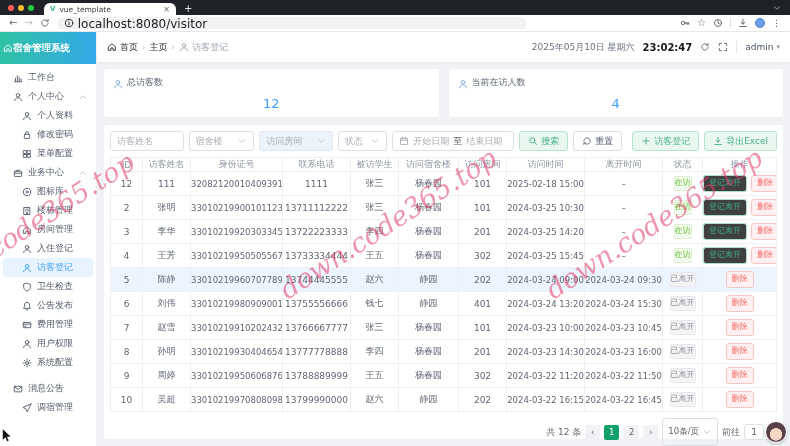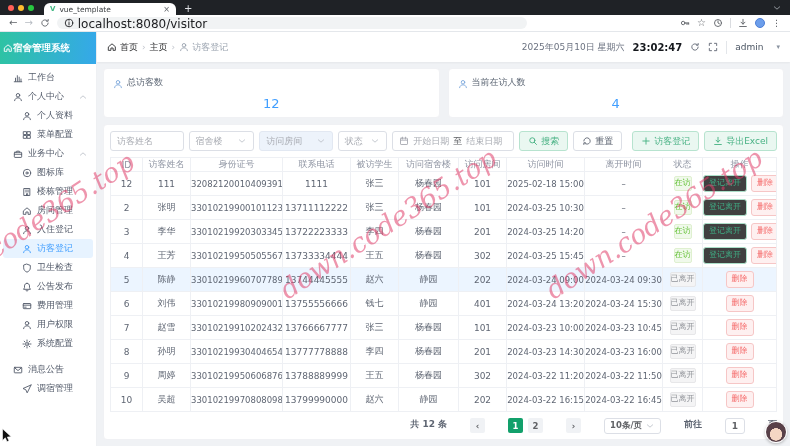--- a/index.html
+++ b/index.html
@@ -42,21 +42,21 @@
   .appheader{height:30px;background:#fff;display:flex;align-items:center;padding:0 10px;gap:6px;box-shadow:0 1px 2px rgba(0,0,0,.05);position:relative;z-index:5;flex:none;}
   .crumb{display:flex;align-items:center;gap:4px;color:#303133;}
   .crumb .sep{color:#c0c4cc;}
   .crumb .last{color:#9aa3af;display:flex;align-items:center;gap:3px;}
   .crumb .item{display:flex;align-items:center;gap:3px;cursor:pointer;}
   .headright{margin-left:auto;display:flex;align-items:center;gap:8px;}
   .datetxt{color:#6b7280;}
   .timetxt{font-weight:bold;font-size:10px;color:#15181d;}
   .hicon{color:#5f6673;cursor:pointer;display:flex;}
   .hdivider{width:1px;height:13px;background:#e3e6ea;}
-  .adminbox{display:flex;align-items:center;gap:13px;color:#4b5563;cursor:pointer;}
+  .adminbox{display:flex;align-items:center;gap:3px;color:#4b5563;cursor:pointer;}
 
   
   .main{flex:1;background:#f0f2f5;padding:6px;display:flex;flex-direction:column;gap:6px;overflow:hidden;}
   .stats{display:flex;gap:8px;flex:none;}
   .statcard{flex:1;background:#fff;border:1px solid #f0f1f4;border-radius:4px;padding:7px 9px;height:50px;}
   .statlabel{display:flex;align-items:flex-end;gap:4px;color:#5a6472;}
   .statlabel .icn{color:#7ea8dc;}
   .statvalue{text-align:center;color:#409eff;font-size:13px;margin-top:7px;}
 
   .panel{flex:1;background:#fff;border:1px solid #f0f1f4;border-radius:4px;padding:6px;display:flex;flex-direction:column;min-height:0;}
@@ -79,24 +79,24 @@
   td{height:24px;color:#5f6673;font-size:9px;}
   td:nth-child(3),td:nth-child(8),td:nth-child(9){font-size:8.5px;}
   tr.hl td{background:#ecf5ff;}
   .badge{display:inline-block;padding:1px 0;border-radius:2px;font-size:8px;border:1px solid;line-height:1.3;}
   .badge.success{color:#67c23a;background:#f0f9eb;border-color:#dff0d0;}
   .badge.info{color:#909399;background:#f4f4f5;border-color:#e7e7e9;}
   .abtn{display:inline-block;padding:2px 5px;border-radius:3px;font-size:8px;border:1px solid;cursor:pointer;line-height:1.3;}
   .abtn.leave{color:#3fae85;background:#404040;border-color:#abdfc9;margin-right:4px;}
   .abtn.danger{color:#f56c6c;background:#fef0f0;border-color:#f6c6c6;}
 
-  .pagerow{display:flex;justify-content:flex-end;gap:23px;padding-top:6px;color:#5f6673;flex:none;font-weight:bold;}
+  .pagerow{display:flex;align-items:center;justify-content:flex-end;gap:4px;padding-top:6px;color:#5f6673;flex:none;}
   .pbtn{min-width:15px;height:15px;border-radius:2px;background:#f0f2f5;color:#606266;display:flex;align-items:center;justify-content:center;font-size:8.5px;cursor:pointer;padding:0 3px;}
   .pbtn.active{background:#12a06b;color:#fff;}
-  .psel{height:16px;border:1px solid #dcdfe6;border-radius:3px;display:flex;align-items:center;gap:3px;padding:0 5px;color:#606266;font-size:8.5px;cursor:pointer;}
+  .psel{height:28px;border:1px solid #dcdfe6;border-radius:3px;display:flex;align-items:center;gap:3px;padding:0 5px;color:#606266;font-size:8.5px;cursor:pointer;}
   .pinput{width:20px;height:16px;border:1px solid #dcdfe6;border-radius:3px;text-align:center;line-height:14px;color:#606266;}
 
   
   .watermark{position:absolute;font-family:"DejaVu Serif","Liberation Serif",serif;font-style:italic;font-size:27px;color:rgba(224,62,106,.55);transform:rotate(-33deg);white-space:nowrap;pointer-events:none;z-index:50;}
   .cursor{position:absolute;left:1px;bottom:1px;z-index:60;pointer-events:none;}
   .assistant{position:absolute;right:3px;bottom:3px;width:22px;height:22px;border-radius:50%;z-index:60;overflow:hidden;border:1px solid #fff;box-shadow:0 1px 3px rgba(0,0,0,.25);background:radial-gradient(circle at 50% 62%, #f5d7c4 0 38%, #594149 40%);cursor:pointer;}
 </style>
 </head>
 <body>
 
@@ -201,20 +201,29 @@
               <svg viewBox="0 0 12 12" width="10" height="10" fill="none" stroke="currentColor" stroke-width="1.1" stroke-linecap="round" stroke-linejoin="round">
                 <circle cx="6" cy="3.9" r="2.1"></circle>
                 <path d="M1.9 10.4c.4-2.3 2-3.4 4.1-3.4s3.7 1.1 4.1 3.4"></path>
               </svg>
             </span>
             <span>个人资料</span>
           </div>
           <div class="side-item sub">
             <span class="icn">
               <svg viewBox="0 0 12 12" width="10" height="10" fill="none" stroke="currentColor" stroke-width="1.1" stroke-linecap="round" stroke-linejoin="round">
+                <rect x="2.8" y="5.2" width="6.4" height="5" rx=".8"></rect>
+                <path d="M4.2 5.2V3.9a1.8 1.8 0 0 1 3.6 0v1.3"></path>
+              </svg>
+            </span>
+            <span>修改密码</span>
+          </div>
+          <div class="side-item sub">
+            <span class="icn">
+              <svg viewBox="0 0 12 12" width="10" height="10" fill="none" stroke="currentColor" stroke-width="1.1" stroke-linecap="round" stroke-linejoin="round">
                 <path d="M2 2h3.4v3.4H2zM6.6 2H10v3.4H6.6zM2 6.6h3.4V10H2zM6.6 6.6H10V10H6.6z"></path>
               </svg>
             </span>
             <span>菜单配置</span>
           </div>
           <div class="side-item">
             <span class="icn">
               <svg viewBox="0 0 12 12" width="10" height="10" fill="none" stroke="currentColor" stroke-width="1.1" stroke-linecap="round" stroke-linejoin="round">
                 <rect x="1.6" y="3.9" width="8.8" height="6.2" rx=".8"></rect>
                 <path d="M4.4 3.9V2.6h3.2v1.3M1.6 6.3h8.8"></path>

